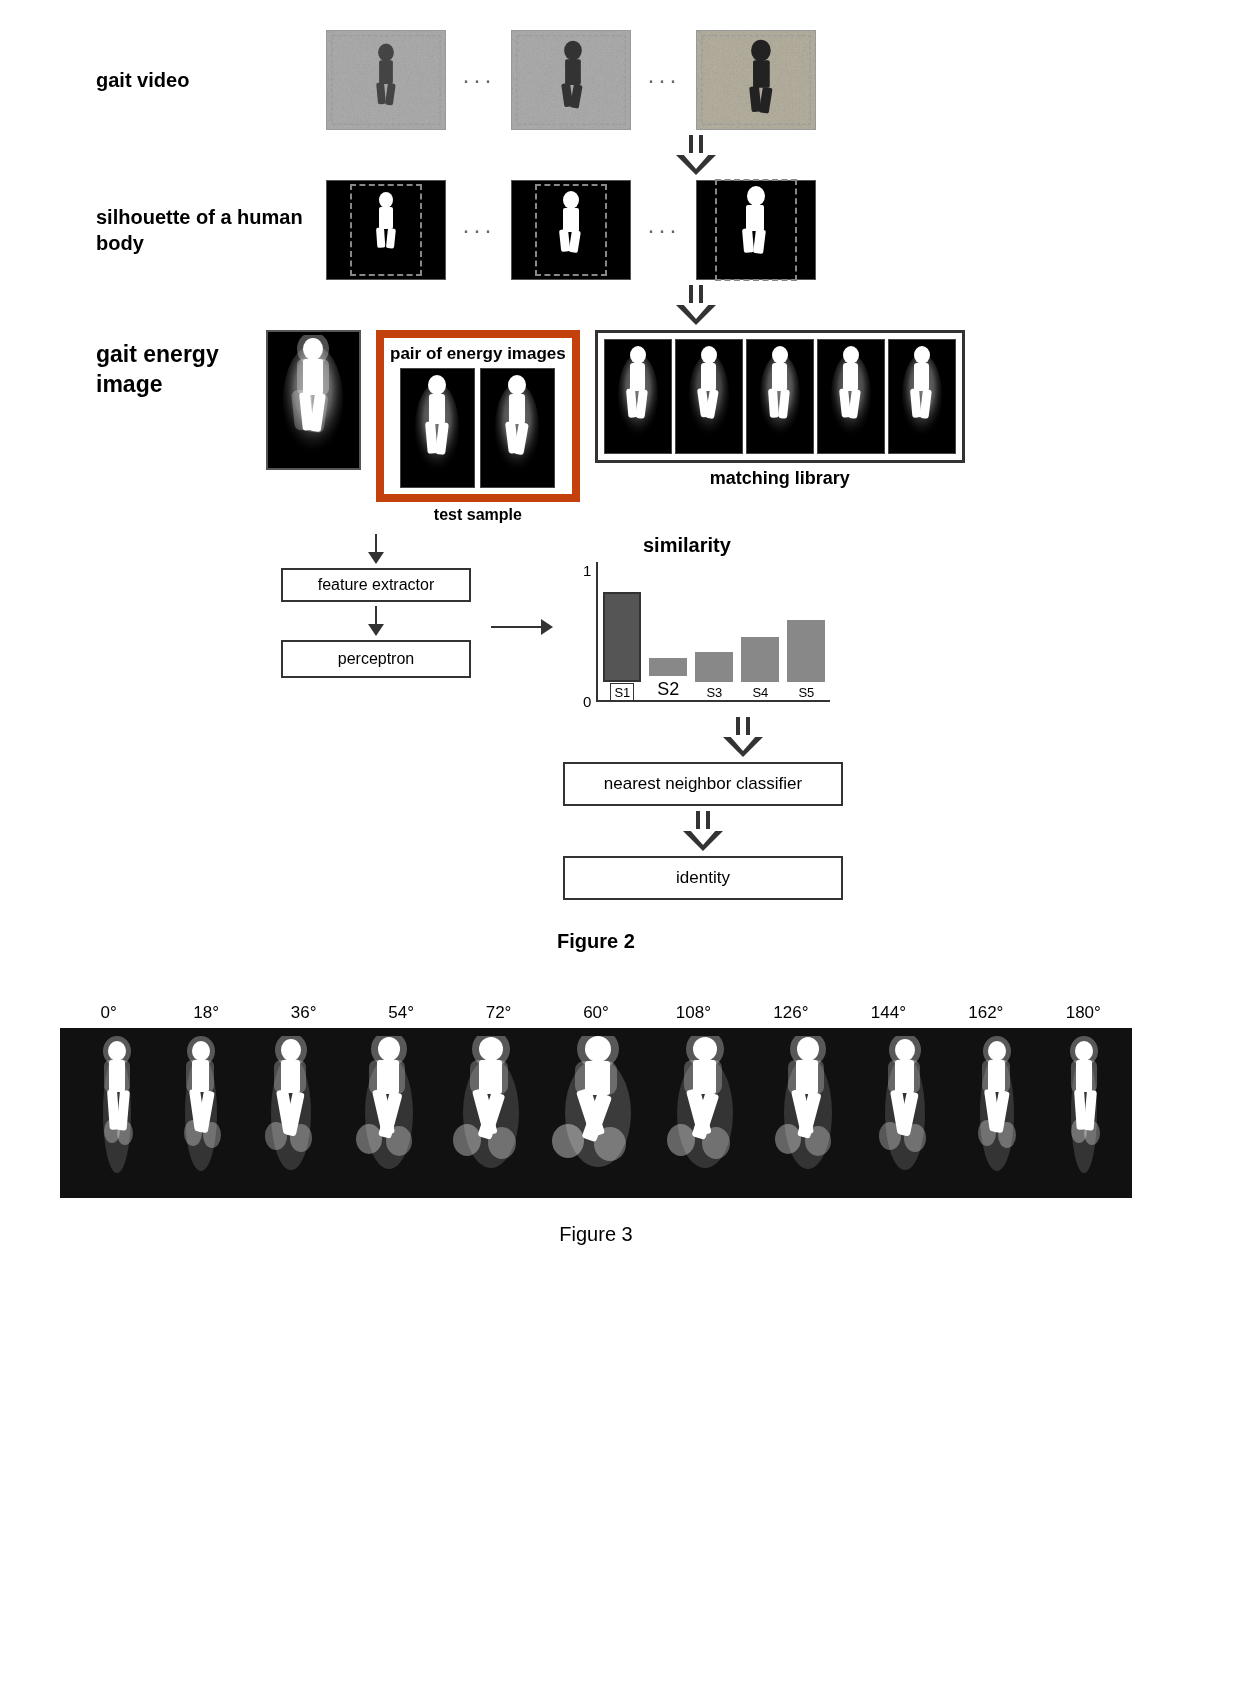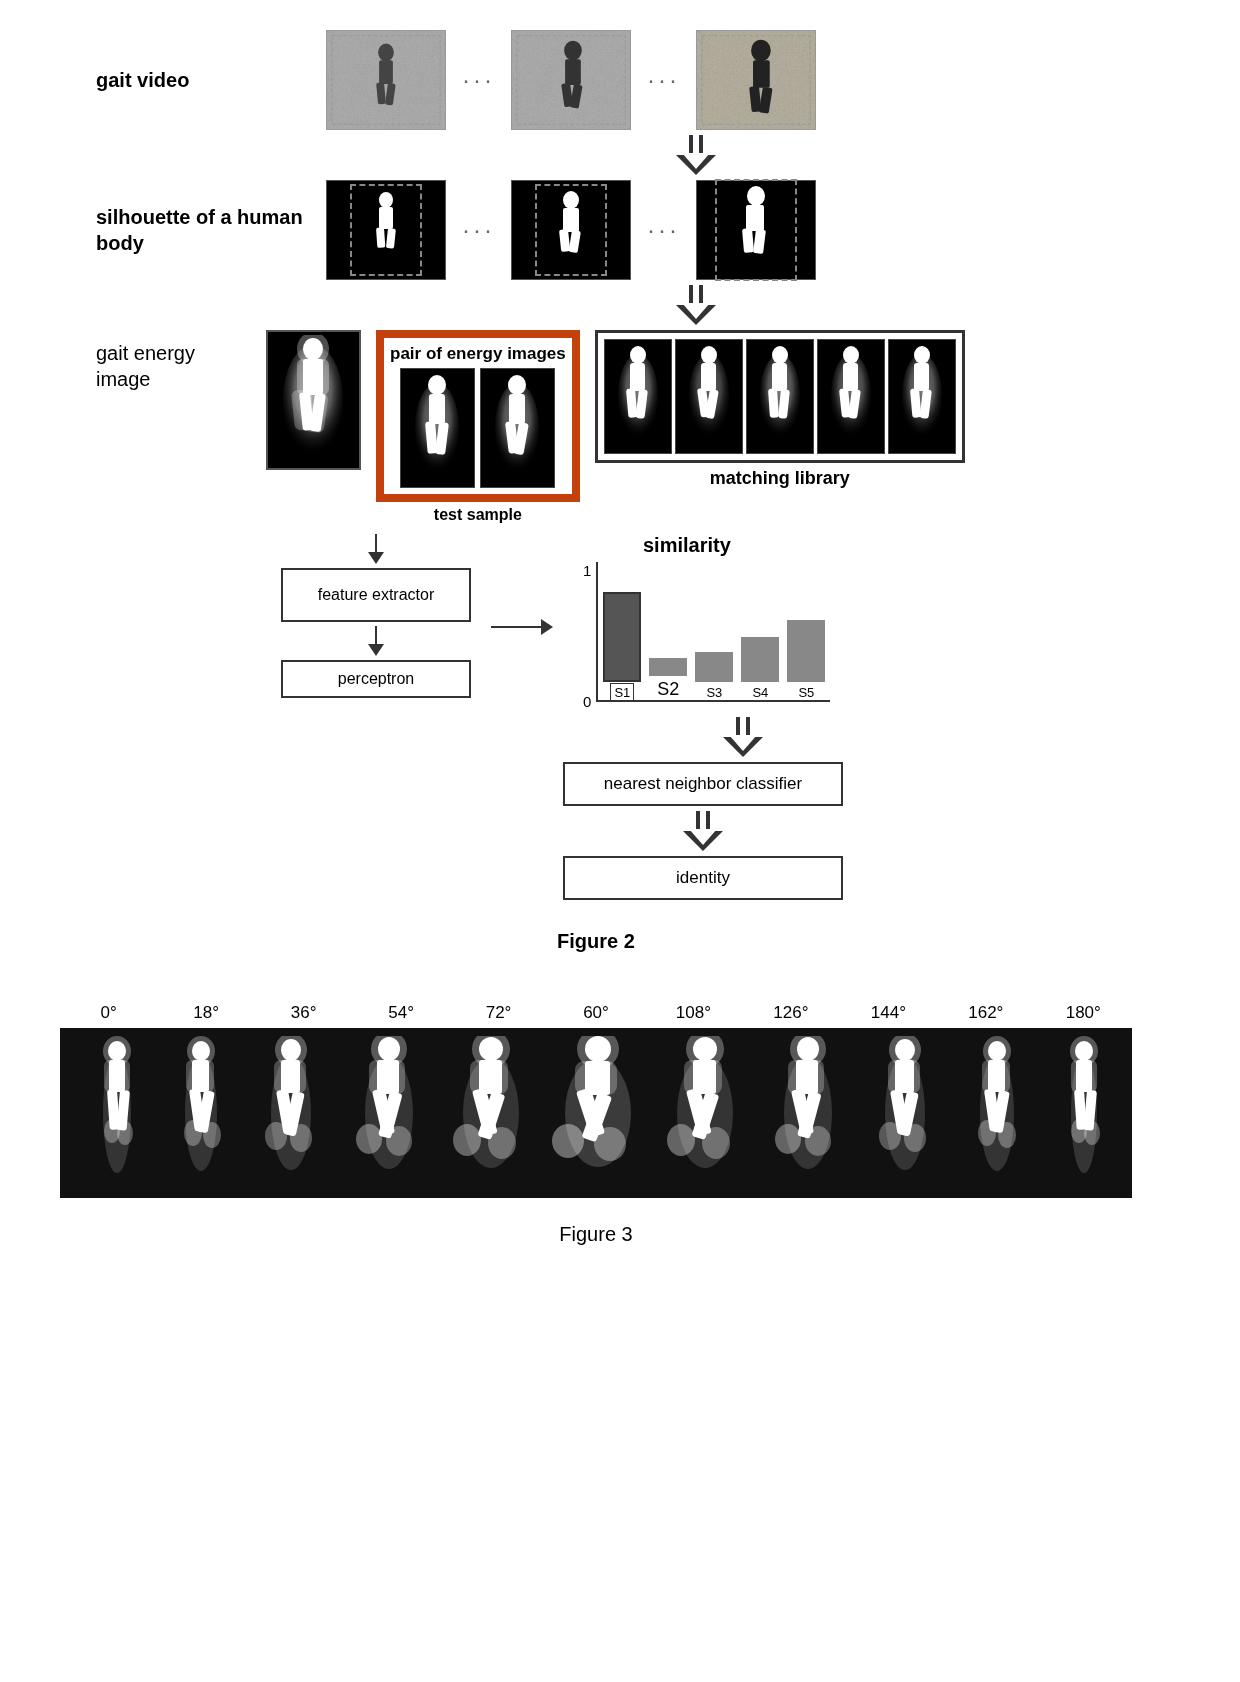--- a/index.html
+++ b/index.html
@@ -269,21 +269,21 @@
     </div>
 
     <div class="center-arrow-row">
       <div class="hollow-arrow">
         <div class="hollow-arrow-shaft"></div>
         <div class="hollow-arrow-head"></div>
       </div>
     </div>
 
     <div style="display:flex; width:100%; align-items:flex-start; margin-bottom: 10px;">
-      <div style="font-size:20px; font-weight:normal; line-height:1.3; width:150px; flex-shrink:0; padding-top:10px;">gait energy image</div>
+      <div style="font-size:23px; font-weight:bold; line-height:1.3; width:150px; flex-shrink:0; padding-top:10px;">gait energy image</div>
 
       <div style="display:flex; align-items:flex-start; flex:1; gap:15px; margin-left:20px;">
 
         <div style="display:flex;flex-direction:column;align-items:center;">
           <div style="width:95px;height:140px;background:black;border:2px solid #555;display:flex;align-items:center;justify-content:center;">
             <svg width="85" height="130" viewBox="0 0 85 130">
               <defs>
                 <radialGradient id="glow1" cx="50%" cy="50%" r="50%">
                   <stop offset="0%" stop-color="white" stop-opacity="1"></stop>
                   <stop offset="40%" stop-color="#ddd" stop-opacity="0.9"></stop>
@@ -400,21 +400,21 @@
 
     <div style="display:flex;width:100%;align-items:flex-start;margin-top:10px;">
 
       <div style="display:flex;flex-direction:column;align-items:center;margin-left:170px;width:220px;">
 
         <div style="display:flex;flex-direction:column;align-items:center;margin-bottom:4px;">
           <div style="width:2px;height:18px;background:#333;"></div>
           <div style="width:0;height:0;border-left:8px solid transparent;border-right:8px solid transparent;border-top:12px solid #333;"></div>
         </div>
 
-        <div style="border:2px solid #333;padding:16px 20px;font-size:16px;background:white;min-width:190px;text-align:center;">feature extractor</div>
+        <div style="border:2px solid #333;padding:6px 20px;font-size:16px;background:white;min-width:190px;text-align:center;">feature extractor</div>
 
         <div style="display:flex;flex-direction:column;align-items:center;margin:4px 0;">
           <div style="width:2px;height:18px;background:#333;"></div>
           <div style="width:0;height:0;border-left:8px solid transparent;border-right:8px solid transparent;border-top:12px solid #333;"></div>
         </div>
 
         <div style="border:2px solid #333;padding:8px 20px;font-size:16px;background:white;min-width:190px;text-align:center;">perceptron</div>
       </div>
 
       <div style="display:flex;align-items:center;margin-top:85px;margin-left:5px;">

